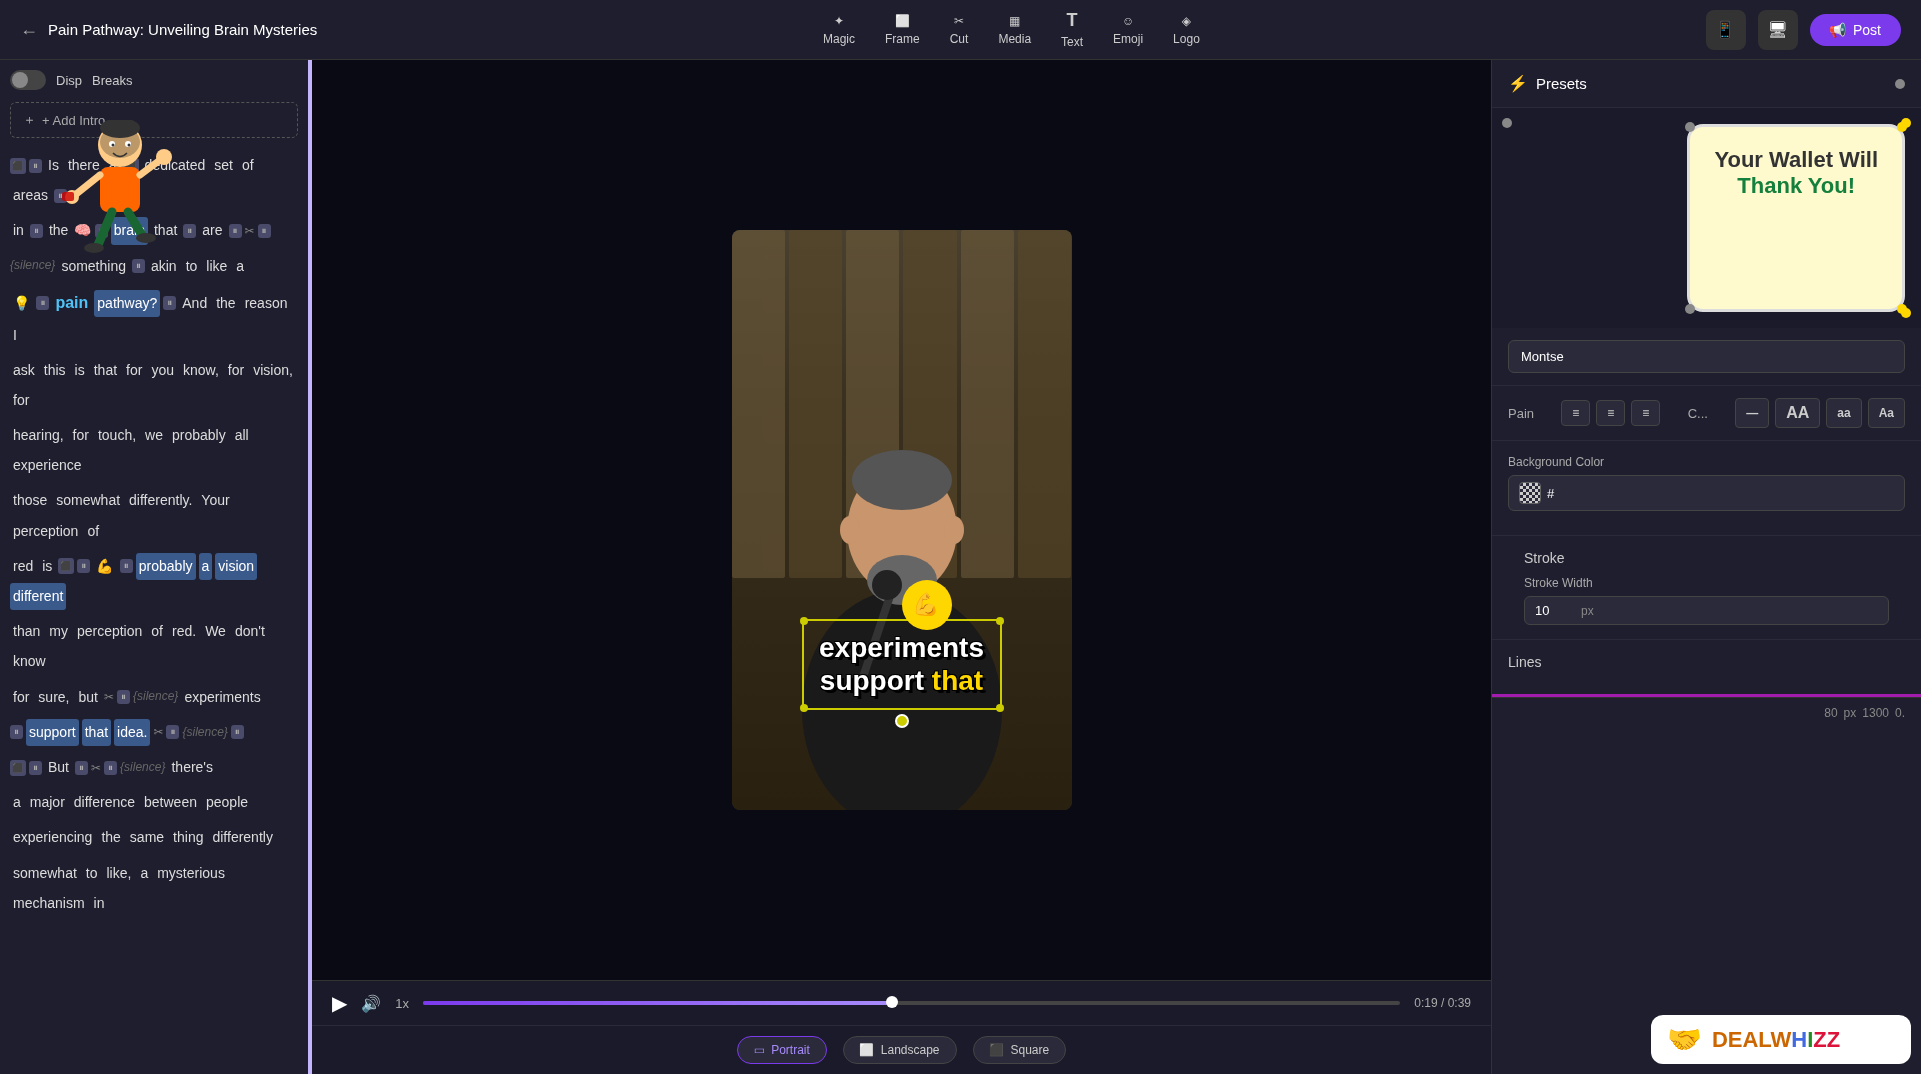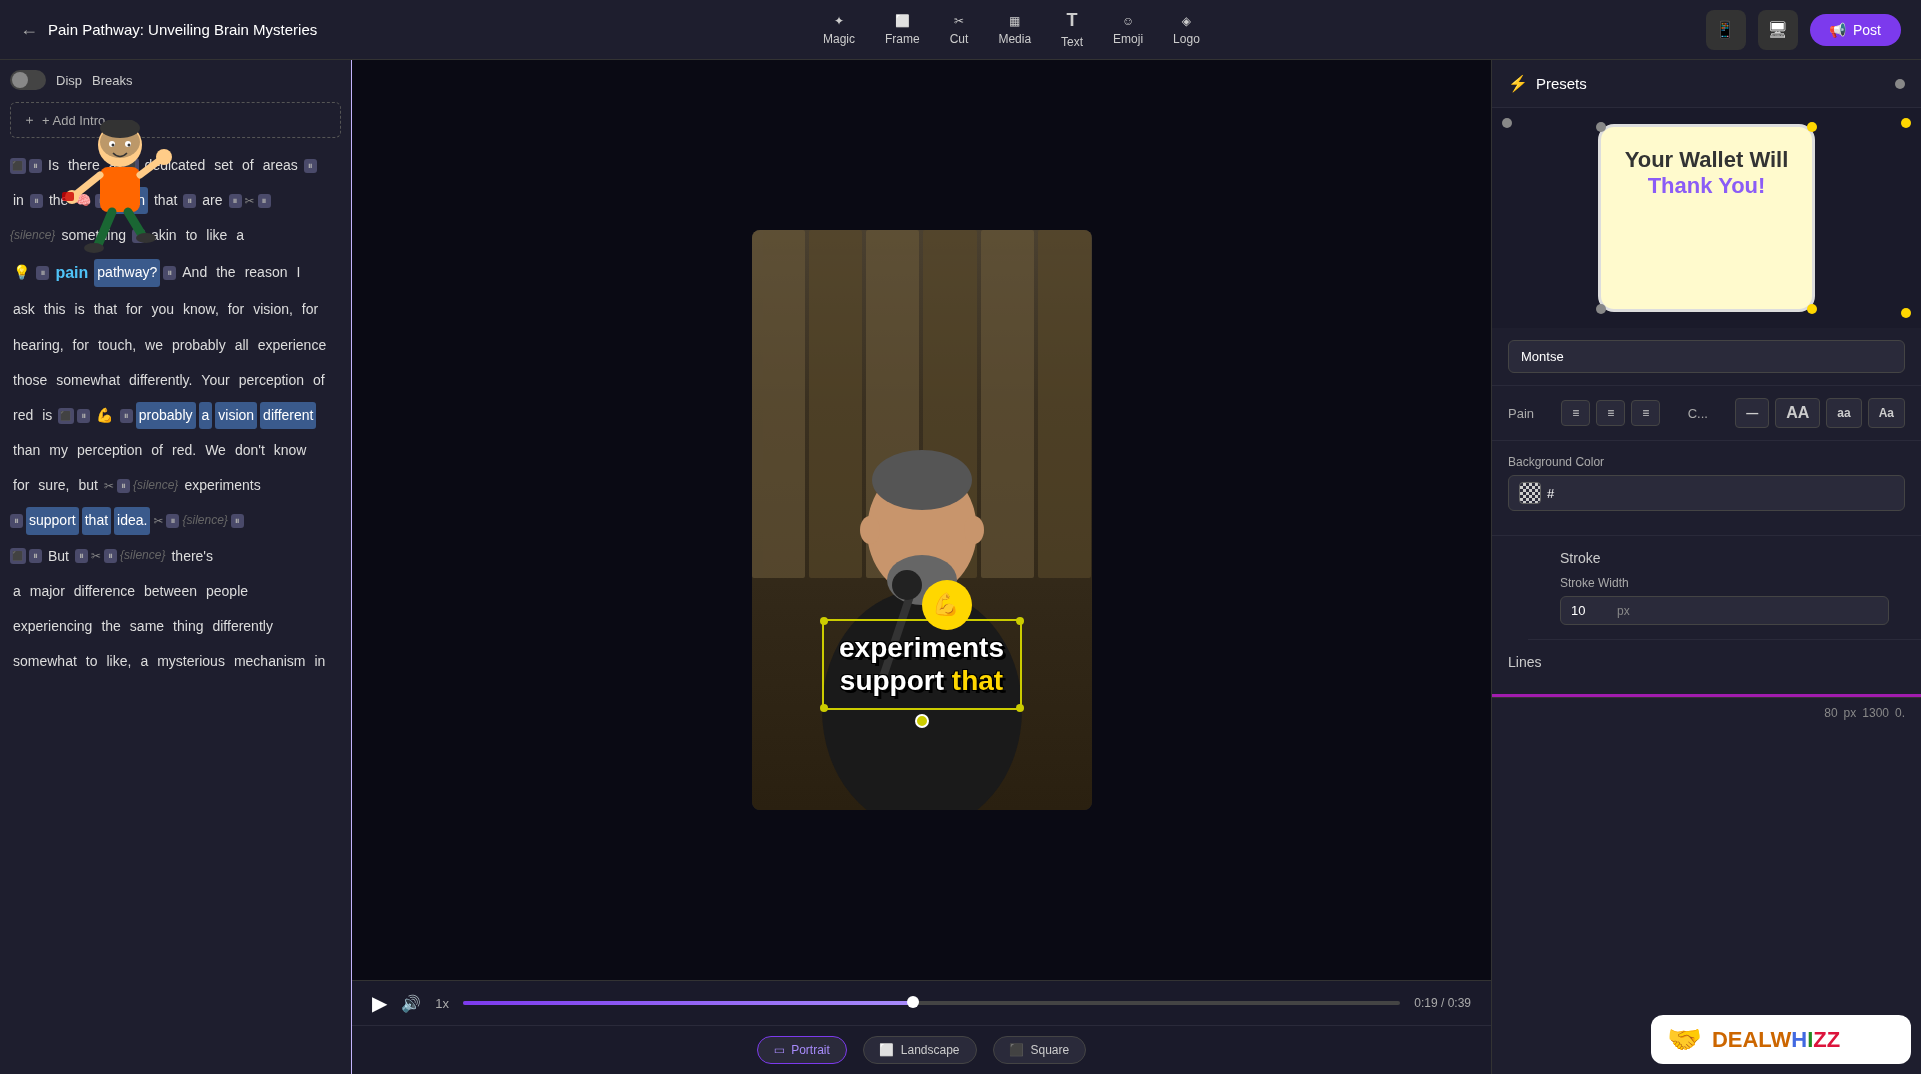--- a/index.html
+++ b/index.html
@@ -17,21 +17,21 @@
     .top-nav-center { display: flex; gap: 30px; align-items: center; }
     .nav-item { display: flex; flex-direction: column; align-items: center; gap: 4px; cursor: pointer; color: #ccc; font-size: 12px; }
     .top-nav-right { display: flex; align-items: center; gap: 12px; }
     .post-btn { background: #7c3aed; color: #fff; border: none; border-radius: 20px; padding: 8px 20px; font-size: 14px; cursor: pointer; display: flex; align-items: center; gap: 6px; }
 
     
     .main-layout { display: flex; height: calc(1074px - 60px); }
 
     
     .left-panel {
-      width: 352px; background: #1e1e2e; border-right: 1px solid #c4b5fd;
+      width: 312px; background: #1e1e2e; border-right: 4px solid #c4b5fd;
       overflow-y: auto; padding: 10px; position: relative;
     }
     .left-panel::-webkit-scrollbar { width: 4px; }
     .left-panel::-webkit-scrollbar-thumb { background: #444; }
 
     .panel-top { display: flex; align-items: center; gap: 10px; margin-bottom: 12px; }
     .toggle-switch { width: 36px; height: 20px; background: #444; border-radius: 10px; position: relative; cursor: pointer; }
     .toggle-switch .knob { width: 16px; height: 16px; background: #888; border-radius: 50%; position: absolute; top: 2px; left: 2px; }
     .panel-label { color: #ccc; font-size: 13px; }
     .add-intro-btn { display: flex; align-items: center; gap: 6px; color: #aaa; font-size: 13px; cursor: pointer; margin-bottom: 14px; border: 1px dashed #555; border-radius: 6px; padding: 8px 12px; }
@@ -119,29 +119,29 @@
     
     .presets-header {
       display: flex; align-items: center; gap: 8px; padding: 14px 16px;
       border-bottom: 1px solid #2a2a3a; background: #1e1e2e;
     }
     .presets-label { font-size: 15px; font-weight: 500; color: #fff; }
     .presets-dot { width: 10px; height: 10px; background: #888; border-radius: 50%; }
 
     
     .preview-card-area {
-      padding: 16px; display: flex; justify-content: center; position: relative;
+      padding: 16px; display: flex; justify-content: flex-end; position: relative;
       background: #1a1a2a; min-height: 220px;
     }
     .wallet-card {
       background: #fffacd; border-radius: 16px; padding: 20px 24px; max-width: 260px;
       text-align: center; position: relative; border: 3px solid #ddd;
     }
     .wallet-title { font-family: 'Arial Black', sans-serif; font-size: 22px; font-weight: 900; color: #333; }
-    .wallet-subtitle { font-family: 'Arial Black', sans-serif; font-size: 22px; font-weight: 900; color: #8b5cf6; }
+    .wallet-subtitle { font-family: 'Arial Black', sans-serif; font-size: 22px; font-weight: 900; color: #15803d; }
     .card-dot-tl { position: absolute; top: -5px; left: -5px; width: 10px; height: 10px; background: #888; border-radius: 50%; }
     .card-dot-tr { position: absolute; top: -5px; right: -5px; width: 10px; height: 10px; background: #ffd700; border-radius: 50%; }
     .card-dot-br { position: absolute; bottom: -5px; right: -5px; width: 10px; height: 10px; background: #ffd700; border-radius: 50%; }
     .card-dot-bl { position: absolute; bottom: -5px; left: -5px; width: 10px; height: 10px; background: #888; border-radius: 50%; }
 
     
     .font-area { padding: 12px 16px; border-bottom: 1px solid #2a2a3a; }
     .font-input { background: #2a2a3a; border: 1px solid #444; color: #fff; border-radius: 6px; padding: 8px 12px; font-size: 13px; width: 100%; cursor: pointer; }
 
     
@@ -155,21 +155,21 @@
     
     .color-section { padding: 14px 16px; border-bottom: 1px solid #2a2a3a; }
     .color-row { display: flex; gap: 20px; margin-bottom: 10px; }
     .color-group { flex: 1; }
     .color-group-label { color: #aaa; font-size: 12px; margin-bottom: 6px; }
     .color-input-row { display: flex; align-items: center; gap: 6px; background: #2a2a3a; border: 1px solid #444; border-radius: 6px; padding: 6px 10px; }
     .color-swatch { width: 22px; height: 22px; border-radius: 4px; border: 1px solid #666; cursor: pointer; }
     .color-hex { background: none; border: none; color: #fff; font-size: 13px; width: 80px; }
 
     
-    .stroke-section { padding: 14px 32px; border-bottom: 1px solid #2a2a3a; margin-left: 36px; }
+    .stroke-section { padding: 14px 32px; border-bottom: 1px solid #2a2a3a; }
     .stroke-label { color: #ccc; font-size: 14px; font-weight: 500; margin-bottom: 10px; }
     .stroke-row { display: flex; gap: 20px; }
     .stroke-group { flex: 1; }
     .stroke-group-label { color: #aaa; font-size: 12px; margin-bottom: 6px; }
     .stroke-input-row { display: flex; align-items: center; gap: 6px; background: #2a2a3a; border: 1px solid #444; border-radius: 6px; padding: 6px 10px; }
     .stroke-value { background: none; border: none; color: #fff; font-size: 13px; width: 40px; }
     .stroke-unit { color: #888; font-size: 12px; }
 
     
     .lines-section { padding: 14px 16px; border-bottom: 3px solid #a21caf; }

